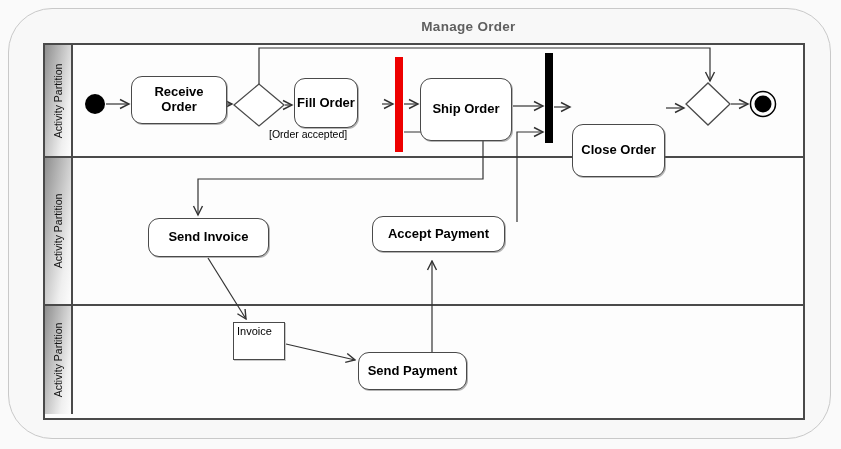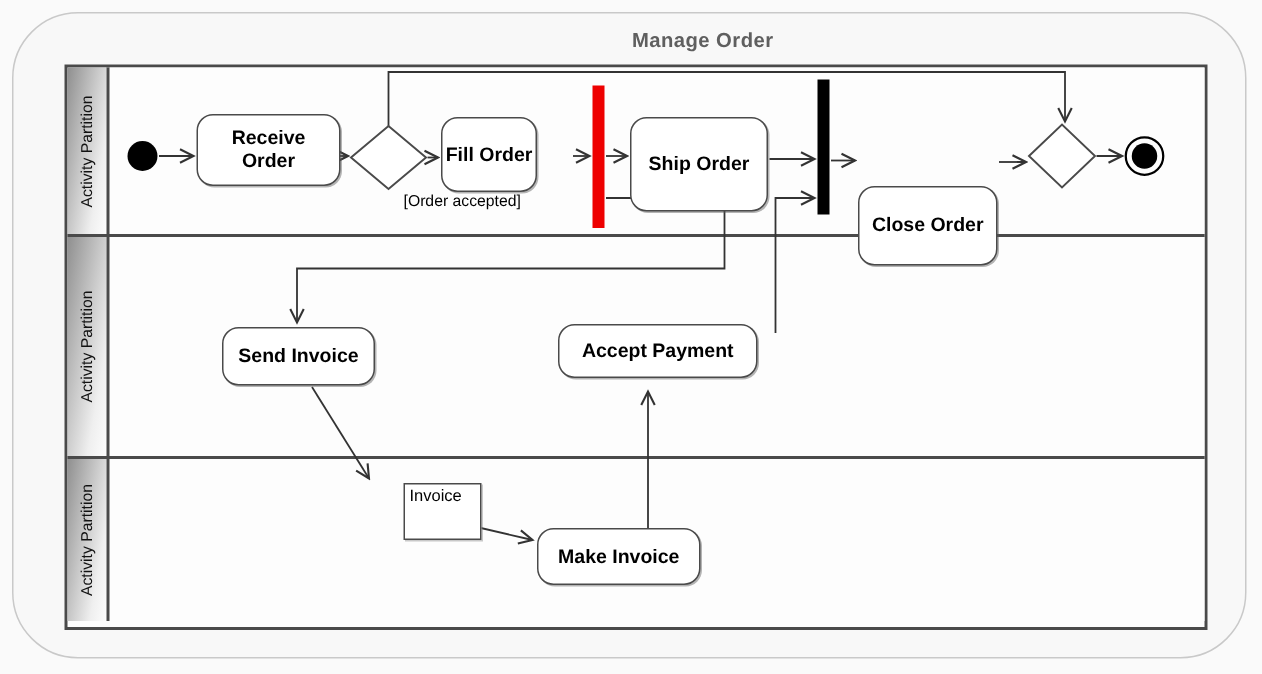--- a/index.html
+++ b/index.html
@@ -40,28 +40,28 @@
     border:1.4px solid #4a4a4a;border-radius:11px;
     display:flex;align-items:center;justify-content:center;text-align:center;
     font-size:13px;font-weight:bold;color:#000;line-height:1.15;
     box-shadow:1px 1px 0 rgba(90,90,90,.45);
   }
   .node-receive{left:131px;top:76px;width:96px;height:48px;}
   .node-receive .lbl{width:62px;}
   .node-fill{left:294px;top:78px;width:64px;height:50px;}
   .node-ship{left:420px;top:78px;width:92px;height:63px;}
   .node-close{left:572px;top:80px;width:93px;height:53px;margin-top:44px;}
-  .node-sendinv{left:148px;top:218px;width:102px;height:39px;}
+  .node-sendinv{left:148px;top:218px;width:121px;height:39px;}
   .node-accept{left:372px;top:216px;width:133px;height:36px;}
   .node-make{left:358px;top:352px;width:109px;height:38px;}
   .node-object{
     left:233px;top:322px;width:52px;height:38px;border-radius:0;
     align-items:flex-start;justify-content:flex-start;
     font-weight:normal;font-size:11px;padding:2px 3px;
-    border-width:1px;box-shadow:1px 1px 0 rgba(120,120,120,.4);margin-left:36px;
+    border-width:1px;box-shadow:1px 1px 0 rgba(120,120,120,.4);
   }
   .guard{
     position:absolute;left:256px;top:128px;font-size:10.5px;color:#000;
     white-space:nowrap;
     padding-left:13px;
   }
 </style>
 </head>
 <body>
 
@@ -143,21 +143,21 @@
   <div class="node node-close">
     <span>Close Order</span>
   </div>
   <div class="node node-sendinv">
     <span>Send Invoice</span>
   </div>
   <div class="node node-accept">
     <span>Accept Payment</span>
   </div>
   <div class="node node-make">
-    <span>Make Invoice</span>
+    <span>Send Payment</span>
   </div>
   <div class="node node-object">
     <span>Invoice</span>
   </div>
 
   <div class="guard">[Order accepted]</div>
 
 </div>
 
 </body></html>

